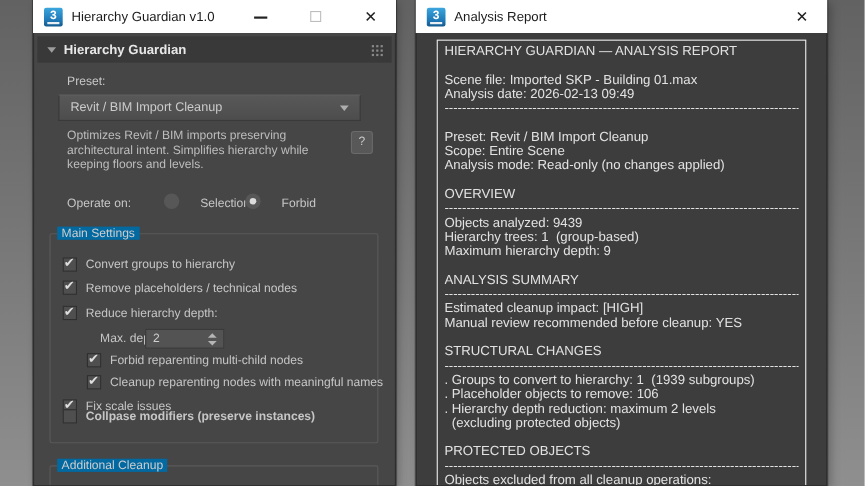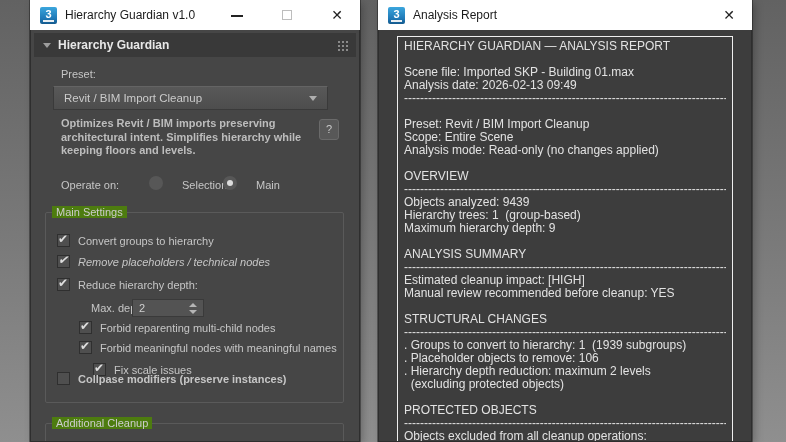--- a/index.html
+++ b/index.html
@@ -53,32 +53,32 @@
   .dropdown {
     position:absolute; left:22px; top:56px; width:275px; height:24px;
     background: linear-gradient(180deg,#585858,#4d4d4d);
     border:1px solid #3a3a3a; border-top-color:#646464;
     display:flex; align-items:center; padding:0 10px; cursor:pointer;
   }
   .dropdown .dd-value { font-size:11.5px; color:#cbcbcb; flex:1; white-space:nowrap; overflow:hidden; }
   .dd-arrow { width:0; height:0; border-left:4px solid transparent; border-right:4px solid transparent; border-top:5px solid #aeaeae; }
 
   .desc { position:absolute; left:30px; top:87px; width:245px; }
-  .desc div { font-size:11px; line-height:13.5px; color:#bdbdbd; white-space:nowrap;font-weight:bold; }
+  .desc div { font-size:11px; line-height:13.5px; color:#bdbdbd; white-space:nowrap; }
   .help-btn {
     position:absolute; left:288px; top:89px; width:20px; height:21px;
     background:#585858; border:1px solid #6a6a6a; border-radius:3px;
     color:#c9c9c9; font-size:11px; text-align:center; line-height:19px; cursor:pointer;
   }
 
   .radio { position:absolute; width:14px; height:14px; border-radius:50%; background:#575757; cursor:pointer; }
   .radio.on::after { content:""; position:absolute; left:4px; top:4px; width:6px; height:6px; border-radius:50%; background:#dcdcdc; }
 
   .fieldset { position:absolute; border:1px solid #5a5a5a; border-radius:2px; }
-  .fieldset .legend { position:absolute; top:-7px; left:6px; background:#4d7c0f; padding:0 4px; font-size:11px; color:#cdcdcd; white-space:nowrap; }
+  .fieldset .legend { position:absolute; top:-7px; left:6px; background:#0369a1; padding:0 4px; font-size:11px; color:#cdcdcd; white-space:nowrap; }
 
   .cb-row { position:absolute; display:flex; align-items:center; gap:8px; cursor:pointer; }
   .cb { width:13px; height:13px; background:#4f4f4f; border:1px solid #2f2f2f; position:relative; flex:0 0 auto; }
   .cb.on::after { content:"\2714"; position:absolute; left:0px; top:-3px; font-size:12px; color:#dedede; }
   .cb-row .cb-label { font-size:11px; color:#c6c6c6; white-space:nowrap;text-align:center; }
 
   .spin-field {
     position:absolute; left:75px; top:-2px; width:72px; height:18px;
     background:#535353; border:1px solid #3a3a3a; display:flex; align-items:center;
     padding:0 6px; cursor:text;
@@ -134,31 +134,31 @@
         <div class="desc-line">Optimizes Revit / BIM imports preserving</div>
         <div class="desc-line">architectural intent. Simplifies hierarchy while</div>
         <div class="desc-line">keeping floors and levels.</div>
       </div>
     <div class="help-btn">?</div>
 
     <div class="lbl" style="left:18px; top:149px;">Operate on:</div>
     <div class="radio" style="left:118px; top:146px;"></div>
     <div class="lbl" style="left:139px; top:149px;">Selection</div>
     <div class="radio on" style="left:192px; top:146px;"></div>
-    <div class="lbl" style="left:213px; top:149px;">Main</div>
+    <div class="lbl" style="left:213px; top:149px;">Forbid</div>
 
     <div class="fieldset" style="left:14px; top:182px; width:299px; height:191px;">
       <div class="legend">Main Settings</div>
     </div>
 
     <div class="cb-row" style="left:26px; top:204px;">
       <span class="cb on"></span>
       <span class="cb-label">Convert groups to hierarchy</span>
     </div>
-    <div class="cb-row" style="left:26px; top:225px;font-style:italic;">
+    <div class="cb-row" style="left:26px; top:225px;">
       <span class="cb on"></span>
       <span class="cb-label">Remove placeholders / technical nodes</span>
     </div>
     <div class="cb-row" style="left:26px; top:248px;">
       <span class="cb on"></span>
       <span class="cb-label">Reduce hierarchy depth:</span>
     </div>
 
     <div style="position:absolute; left:26px; top:271px; width:260px; height:18px;">
       <span class="lbl" style="left:22px; top:1px;">Max. depth</span>
@@ -170,23 +170,23 @@
           </span>
       </span>
     </div>
 
     <div class="cb-row" style="left:48px; top:291px;">
       <span class="cb on"></span>
       <span class="cb-label">Forbid reparenting multi-child nodes</span>
     </div>
     <div class="cb-row" style="left:48px; top:311px;">
       <span class="cb on"></span>
-      <span class="cb-label">Forbid meaningful nodes with meaningful names</span>
-    </div>
-    <div class="cb-row" style="left:26px; top:333px;margin-left:36px;">
+      <span class="cb-label">Cleanup reparenting nodes with meaningful names</span>
+    </div>
+    <div class="cb-row" style="left:26px; top:333px;">
       <span class="cb on"></span>
       <span class="cb-label">Fix scale issues</span>
     </div>
     <div class="cb-row" style="left:26px; top:342px;font-weight:bold;">
       <span class="cb"></span>
       <span class="cb-label">Collpase modifiers (preserve instances)</span>
     </div>
 
     <div class="fieldset" style="left:14px; top:393px; width:299px; height:60px;">
       <div class="legend">Additional Cleanup</div>

